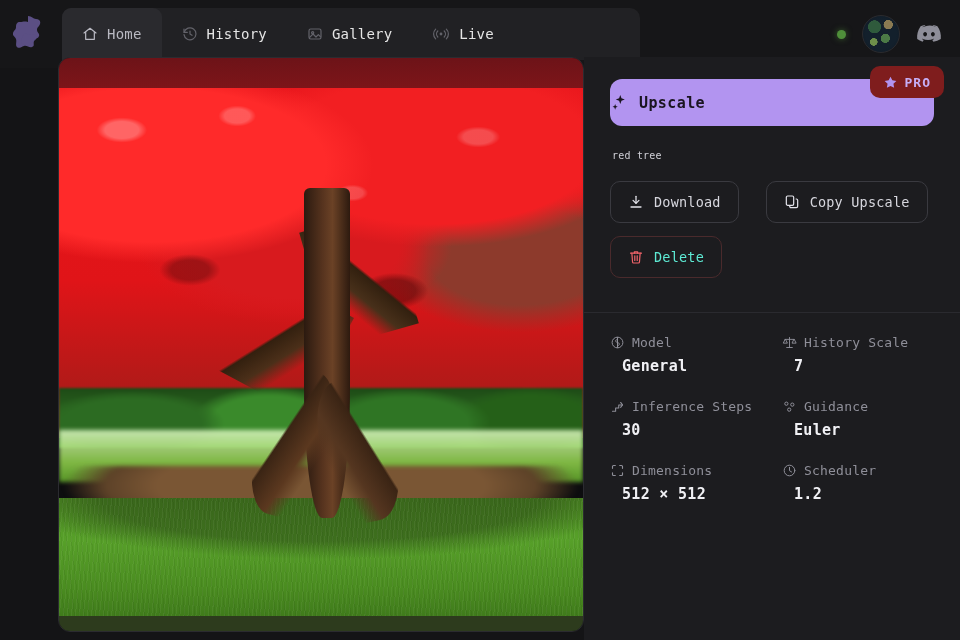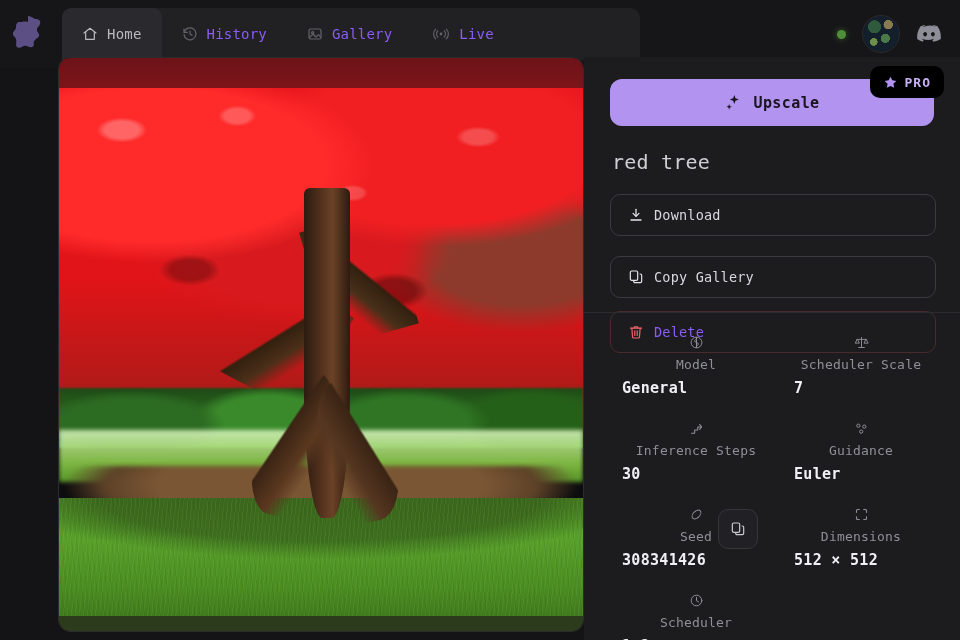--- a/index.html
+++ b/index.html
@@ -52,21 +52,21 @@
     display: flex;
     align-items: center;
   }
 
   .navtab {
     height: 52px;
     display: flex;
     align-items: center;
     gap: 9px;
     padding: 0 20px;
-    color: #8b5cf6;
+    color: #e5e5e5;
     font-size: 14px;
     letter-spacing: .2px;
     position: relative;
   }
   .navtab .ic { display: flex; align-items: center; opacity: .85; }
   .navtab.active {
     background: #2a2a2e;
     color: #b9b9c2;
     border-radius: 9px 9px 0 0;
   }
@@ -243,65 +243,64 @@
     border-radius: 12px;
     background: #b294f0;
     border: none;
     color: #1a1420;
     font-family: "DejaVu Sans Mono", monospace;
     font-size: 15px;
     font-weight: bold;
     letter-spacing: .4px;
     display: flex;
     align-items: center;
-    justify-content: center;
     gap: 10px;
     cursor: pointer;
   }
   .pro-badge {
     position: absolute;
     right: -8px;
     top: -13px;
     height: 32px;
     padding: 0 13px;
-    background: #000000;
+    background: #7f1d1d;
     border-radius: 10px;
     display: flex;
     align-items: center;
     gap: 7px;
     color: #c6aef5;
     font-size: 13px;
     font-weight: bold;
     letter-spacing: 1px;
   }
 
   .prompt-text {
     color: #cfcfd6;
-    font-size: 20px;
+    font-size: 10px;
     margin: 0 0 20px 2px;
     letter-spacing: .2px;
   }
 
-  .btn-row { display: flex; gap: 20px; margin-bottom: 13px; flex-direction: column; }
+  .btn-row { display: flex; gap: 27px; margin-bottom: 13px; }
   .ghost-btn {
     height: 42px;
     padding: 0 17px;
     background: transparent;
     border: 1px solid #3a3a40;
     border-radius: 10px;
     color: #d7d7de;
     font-family: "DejaVu Sans Mono", monospace;
     font-size: 13.5px;
     display: flex;
     align-items: center;
     gap: 10px;
     cursor: pointer;
     letter-spacing: .2px;
   }
-  .ghost-btn.danger { border-color: #4a2a2c; color: #8b5cf6; }
+  .ghost-btn.danger { border-color: #4a2a2c; color: #5eead4; }
 
   .divider {
     position: absolute;
     left: 0; right: 0;
     top: 255px;
     height: 1px;
     background: #2a2a2f;
   }
 
   .meta-grid {
@@ -315,21 +314,20 @@
   }
   .meta-cell { position: relative; }
   .meta-label {
     display: flex;
     align-items: center;
     gap: 7px;
     color: #8f8f99;
     font-size: 13px;
     margin-bottom: 7px;
     letter-spacing: .2px;
-    flex-direction: column;
   }
   .meta-value {
     color: #f0f0f4;
     font-size: 15px;
     font-weight: bold;
     letter-spacing: .3px;
     margin-left: 12px;
   }
   .copy-seed {
     position: absolute;
@@ -479,21 +477,21 @@
         <span>Download</span>
       </button>
 
       <button class="ghost-btn">
         <span>
           <svg width="16" height="16" viewBox="0 0 24 24" fill="none" stroke="#e3e3ea" stroke-width="1.8" stroke-linejoin="round">
             <rect x="3.5" y="3" width="11" height="14" rx="2"></rect>
               <path d="M17.5 7.5h1a2 2 0 0 1 2 2v9a2 2 0 0 1-2 2h-8a2 2 0 0 1-2-2v-.8"></path>
           </svg>
         </span>
-        <span>Copy Gallery</span>
+        <span>Copy Upscale</span>
       </button>
     </div>
 
     <div class="btn-row">
       <button class="ghost-btn danger">
         <span>
           <svg width="16" height="16" viewBox="0 0 24 24" fill="none" stroke="#f0636a" stroke-width="1.8" stroke-linecap="round" stroke-linejoin="round">
             <path d="M3.8 6.3h16.4"></path>
               <path d="M9.5 6.3V4.2h5v2.1"></path>
             <path d="M5.8 6.3l1 13.2a1.6 1.6 0 0 0 1.6 1.5h7.2a1.6 1.6 0 0 0 1.6-1.5l1-13.2"></path>
@@ -528,21 +526,21 @@
         <div class="meta-label">
           <span>
             <svg width="15" height="15" viewBox="0 0 24 24" fill="none" stroke="#8f8f99" stroke-width="1.5" stroke-linecap="round" stroke-linejoin="round">
               <path d="M12 4v16"></path>
                 <path d="M5 7h14"></path>
                 <path d="M7.5 20h9"></path>
               <path d="M5 7l-3 6h6z"></path>
                 <path d="M19 7l-3 6h6z"></path>
             </svg>
           </span>
-          <span>Scheduler Scale</span>
+          <span>History Scale</span>
         </div>
         <div class="meta-value">7</div>
       </div>
 
       <div class="meta-cell">
         <div class="meta-label">
           <span>
             <svg width="15" height="15" viewBox="0 0 24 24" fill="none" stroke="#8f8f99" stroke-width="1.7" stroke-linecap="round" stroke-linejoin="round">
               <path d="M4 19.5h5v-5h5v-5h6"></path>
                 <path d="M17 5.5l3 4-3 4"></path>
@@ -560,39 +558,20 @@
               <circle cx="7" cy="7.5" r="2.6"></circle>
                 <circle cx="16.5" cy="9" r="2.6"></circle>
                 <circle cx="11.5" cy="17" r="2.6"></circle>
             </svg>
           </span>
           <span>Guidance</span>
         </div>
         <div class="meta-value">Euler</div>
       </div>
 
-      <div class="meta-cell">
-        <div class="meta-label">
-          <span>
-            <svg width="15" height="15" viewBox="0 0 24 24" fill="none" stroke="#8f8f99" stroke-width="1.6">
-              <ellipse cx="12" cy="12" rx="5.2" ry="8.4" transform="rotate(45 12 12)"></ellipse>
-            </svg>
-          </span>
-          <span>Seed</span>
-        </div>
-        <div class="meta-value">308341426</div>
-        <div class="copy-seed">
-          <span>
-            <svg width="16" height="16" viewBox="0 0 24 24" fill="none" stroke="#c9c9d2" stroke-width="1.8" stroke-linejoin="round">
-              <rect x="3.5" y="3" width="11" height="14" rx="2"></rect>
-                <path d="M17.5 7.5h1a2 2 0 0 1 2 2v9a2 2 0 0 1-2 2h-8a2 2 0 0 1-2-2v-.8"></path>
-            </svg>
-          </span>
-        </div>
-      </div>
 
       <div class="meta-cell">
         <div class="meta-label">
           <span>
             <svg width="15" height="15" viewBox="0 0 24 24" fill="none" stroke="#8f8f99" stroke-width="1.8" stroke-linecap="round">
               <path d="M4 8.5V5.5a1.5 1.5 0 0 1 1.5-1.5h3"></path>
               <path d="M20 8.5V5.5A1.5 1.5 0 0 0 18.5 4h-3"></path>
               <path d="M4 15.5v3A1.5 1.5 0 0 0 5.5 20h3"></path>
               <path d="M20 15.5v3a1.5 1.5 0 0 1-1.5 1.5h-3"></path>
             </svg>

